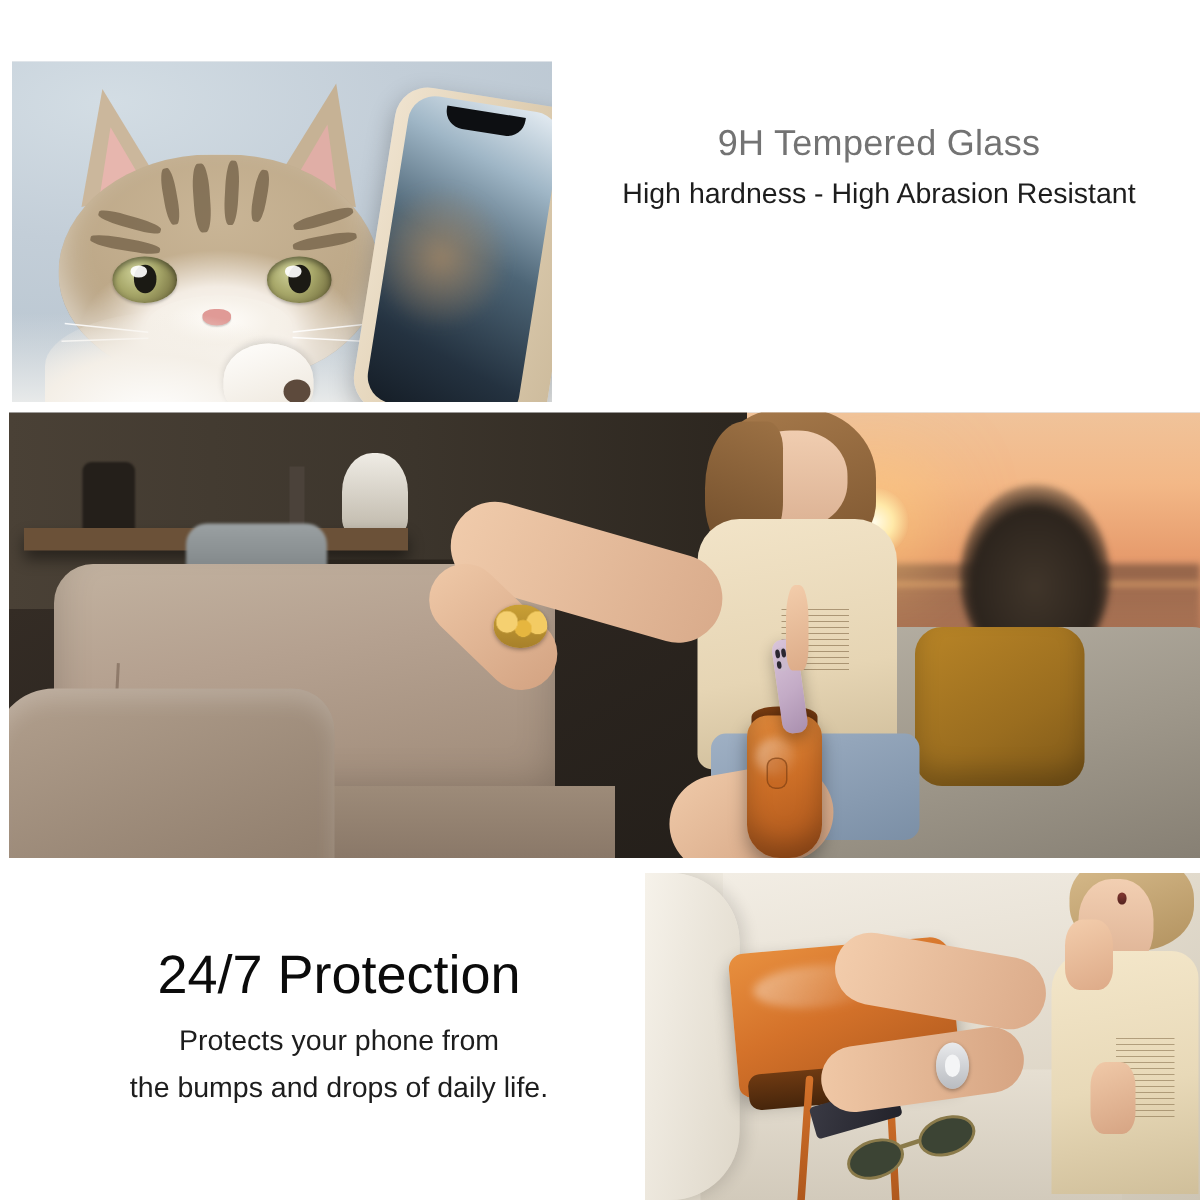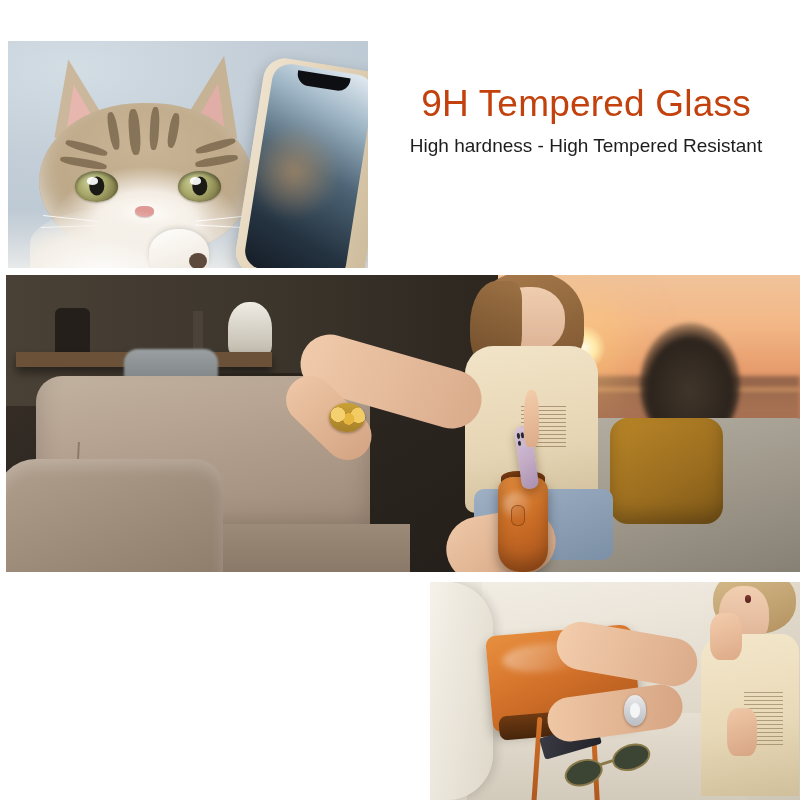--- a/index.html
+++ b/index.html
@@ -135,21 +135,21 @@
   .cat-phone .notch{
     position:absolute; left:50%; top:2%; transform:translateX(-50%);
     width:52%; height:7%; background:#0d0f12; border-radius:0 0 12px 12px;
   }
 
   
   #headline-block {
     position:absolute; left:380px; top:82px; width:412px; text-align:center;
   }
   #headline-block .h1 {
-    font-size:37px; font-weight:400; letter-spacing:.2px; color:#c2410c;
+    font-size:24px; font-weight:400; letter-spacing:.2px; color:#737373;
     line-height:1.18; white-space:nowrap;
   }
   #headline-block .sub1 { margin-top:14px; font-size:19px; color:#1d1d1d; }
   #headline-block .sub2 { margin-top:9px;  font-size:19px; color:#1d1d1d; white-space:nowrap; }
 
   
   #sofa-panel { left:6px; top:275px; width:794px; height:297px; }
   .room {
     position:absolute; left:0; top:0; width:62%; height:100%;
     background:linear-gradient(150deg,#3a3129 0%,#2e2721 45%,#241f1a 100%);
@@ -523,21 +523,21 @@
       <div class="frame"></div>
       <div class="screen">
         <div class="notch"></div>
       </div>
 
     </div>
   </div>
 
   <div id="headline-block">
     <div class="h1">9H Tempered Glass</div>
-    <div class="sub2">High hardness - High Tempered Resistant</div>
+    <div class="sub2">High hardness - High Abrasion Resistant</div>
   </div>
 
   <div class="photo" id="sofa-panel">
 
     <div class="outdoor">
       <div class="hills"></div>
       <div class="horizon"></div>
       <div class="sun"></div>
       <div class="tree"></div>
       <div class="outdoor-sofa"></div>
@@ -583,20 +583,25 @@
             <i></i>
             <i></i>
             <i></i>
           </div>
         </div>
         <div class="hand-mid"></div>
       </div>
     </div>
   </div>
 
+  <div id="protect-block">
+    <div class="h2">24/7 Protection</div>
+    <div class="p1">Protects your phone from</div>
+    <div class="p2">the bumps and drops of daily life.</div>
+  </div>
 
   <div class="photo" id="drop-panel">
     <div class="sofa-cream">
       <div class="back"></div>
       <div class="seat"></div>
       <div class="arm"></div>
     </div>
 
     <div class="bag-drop">
       <div class="body">

